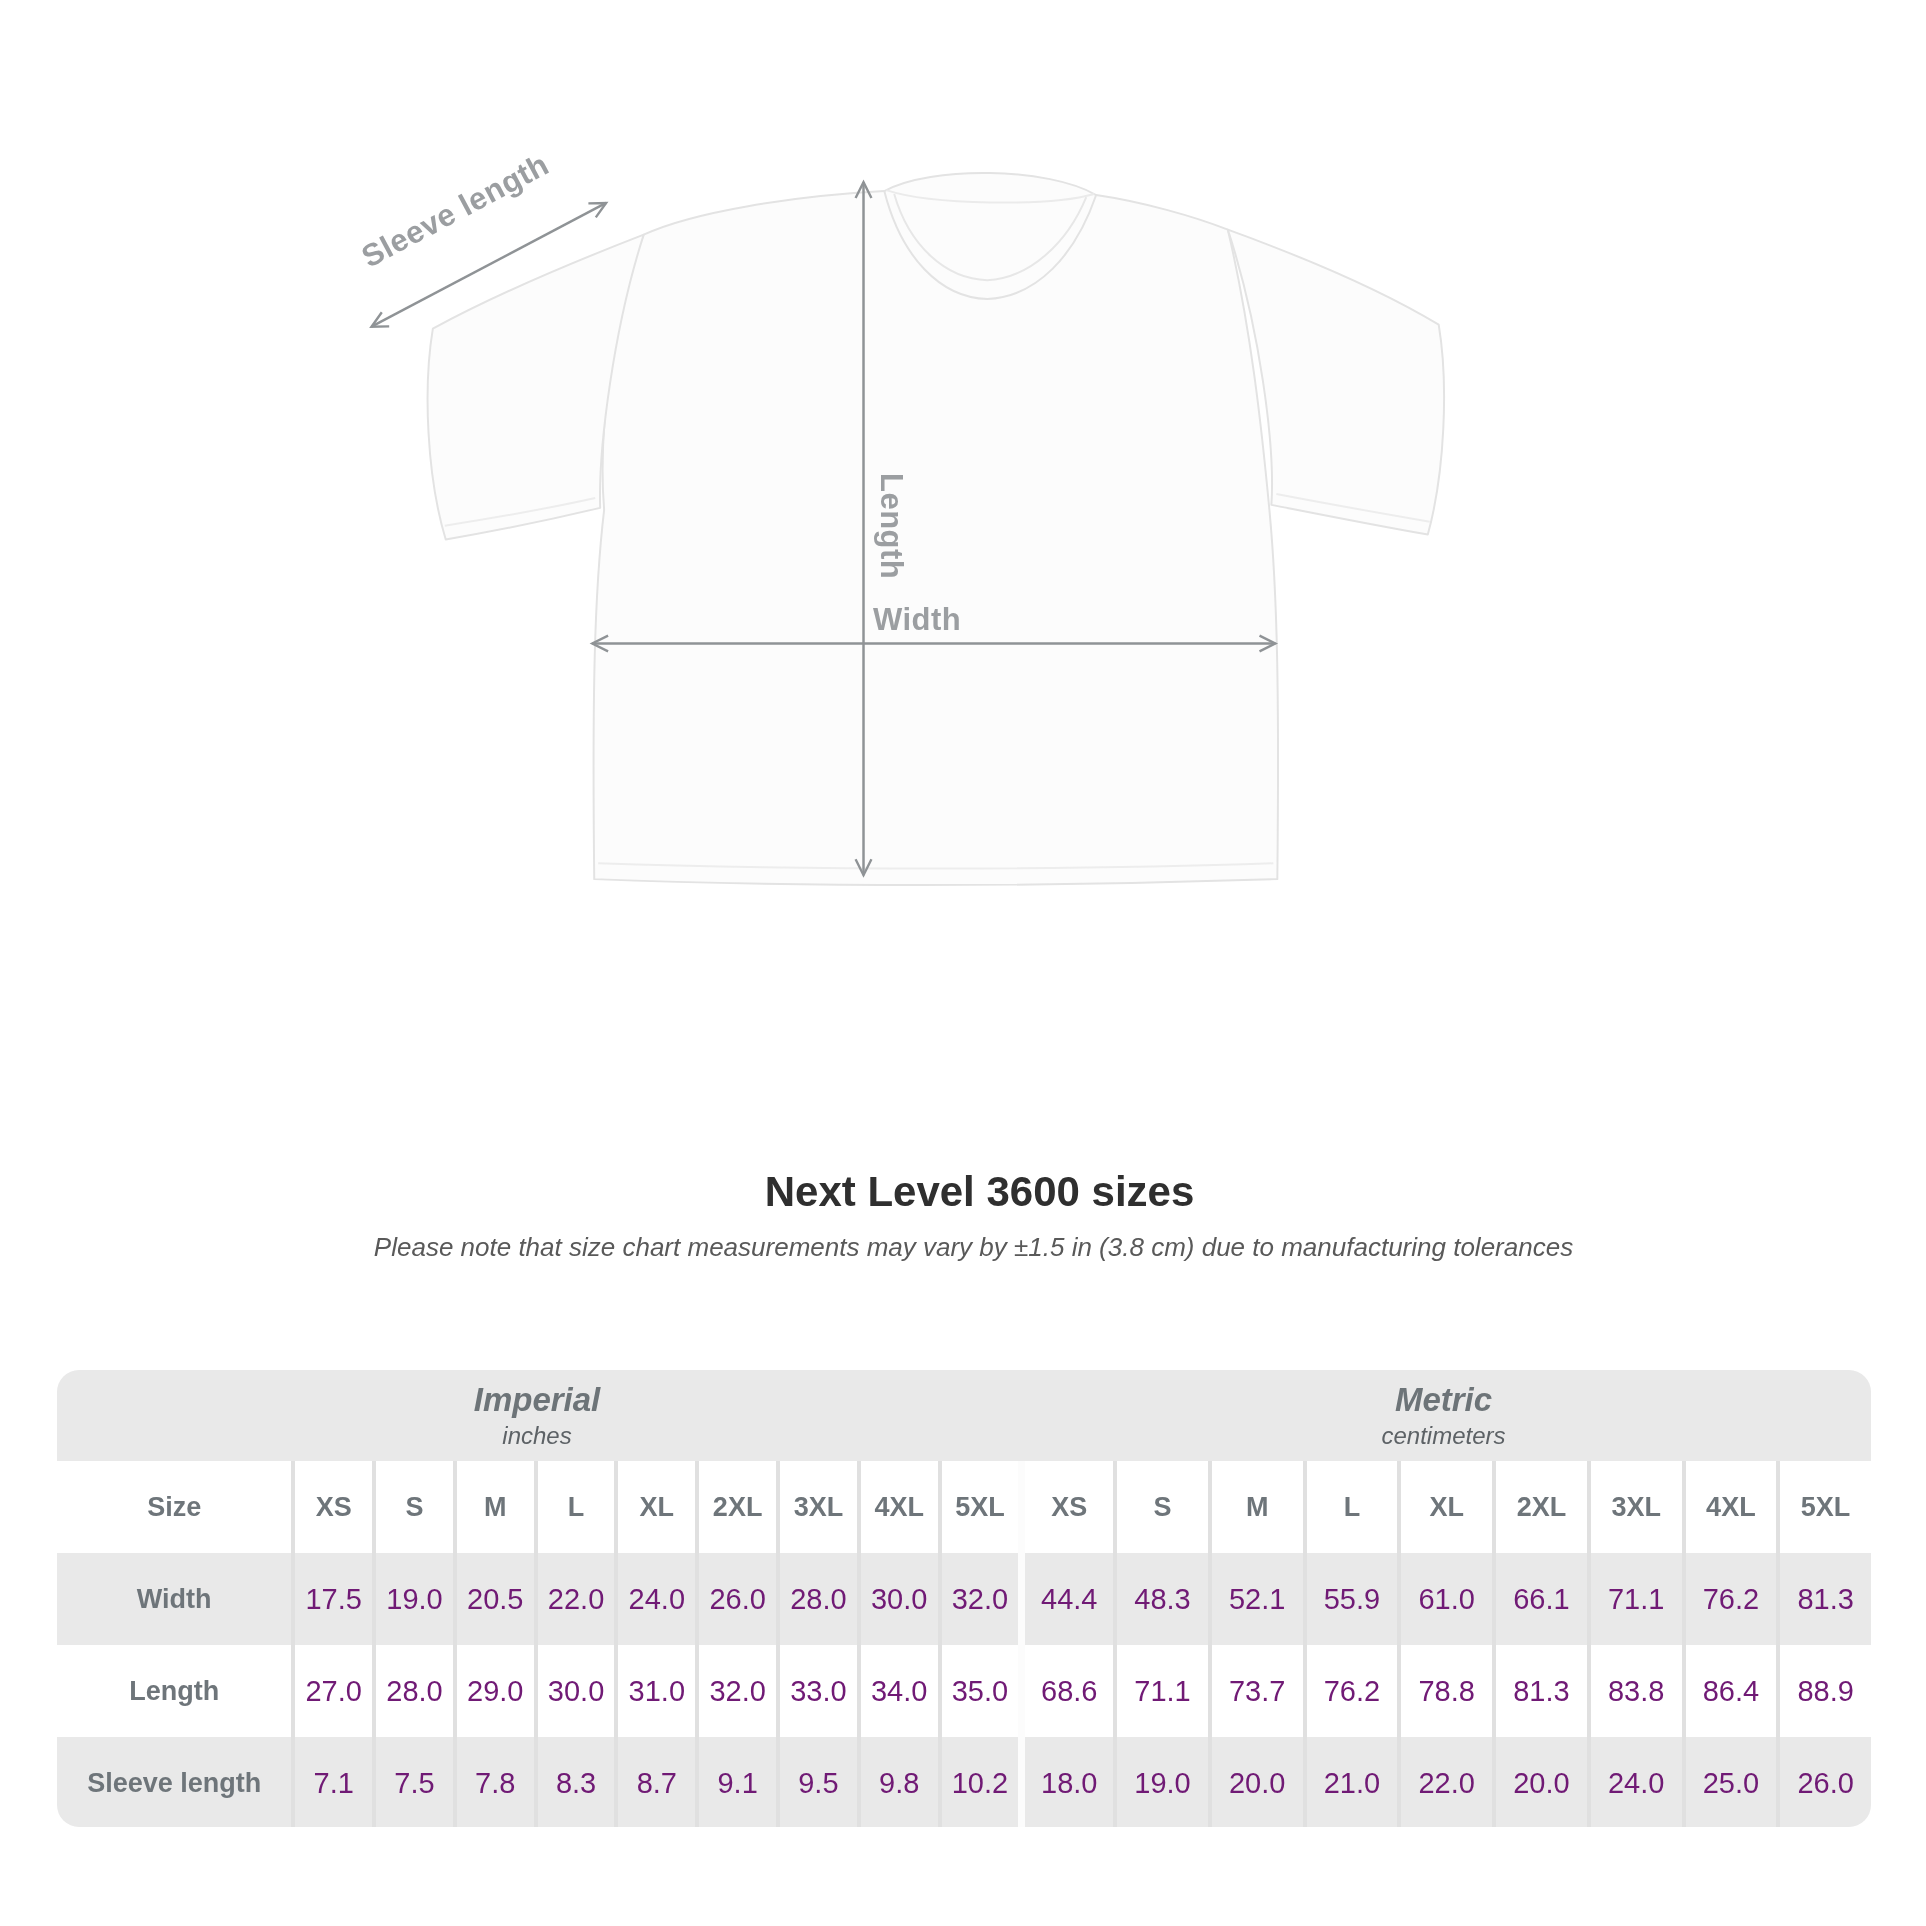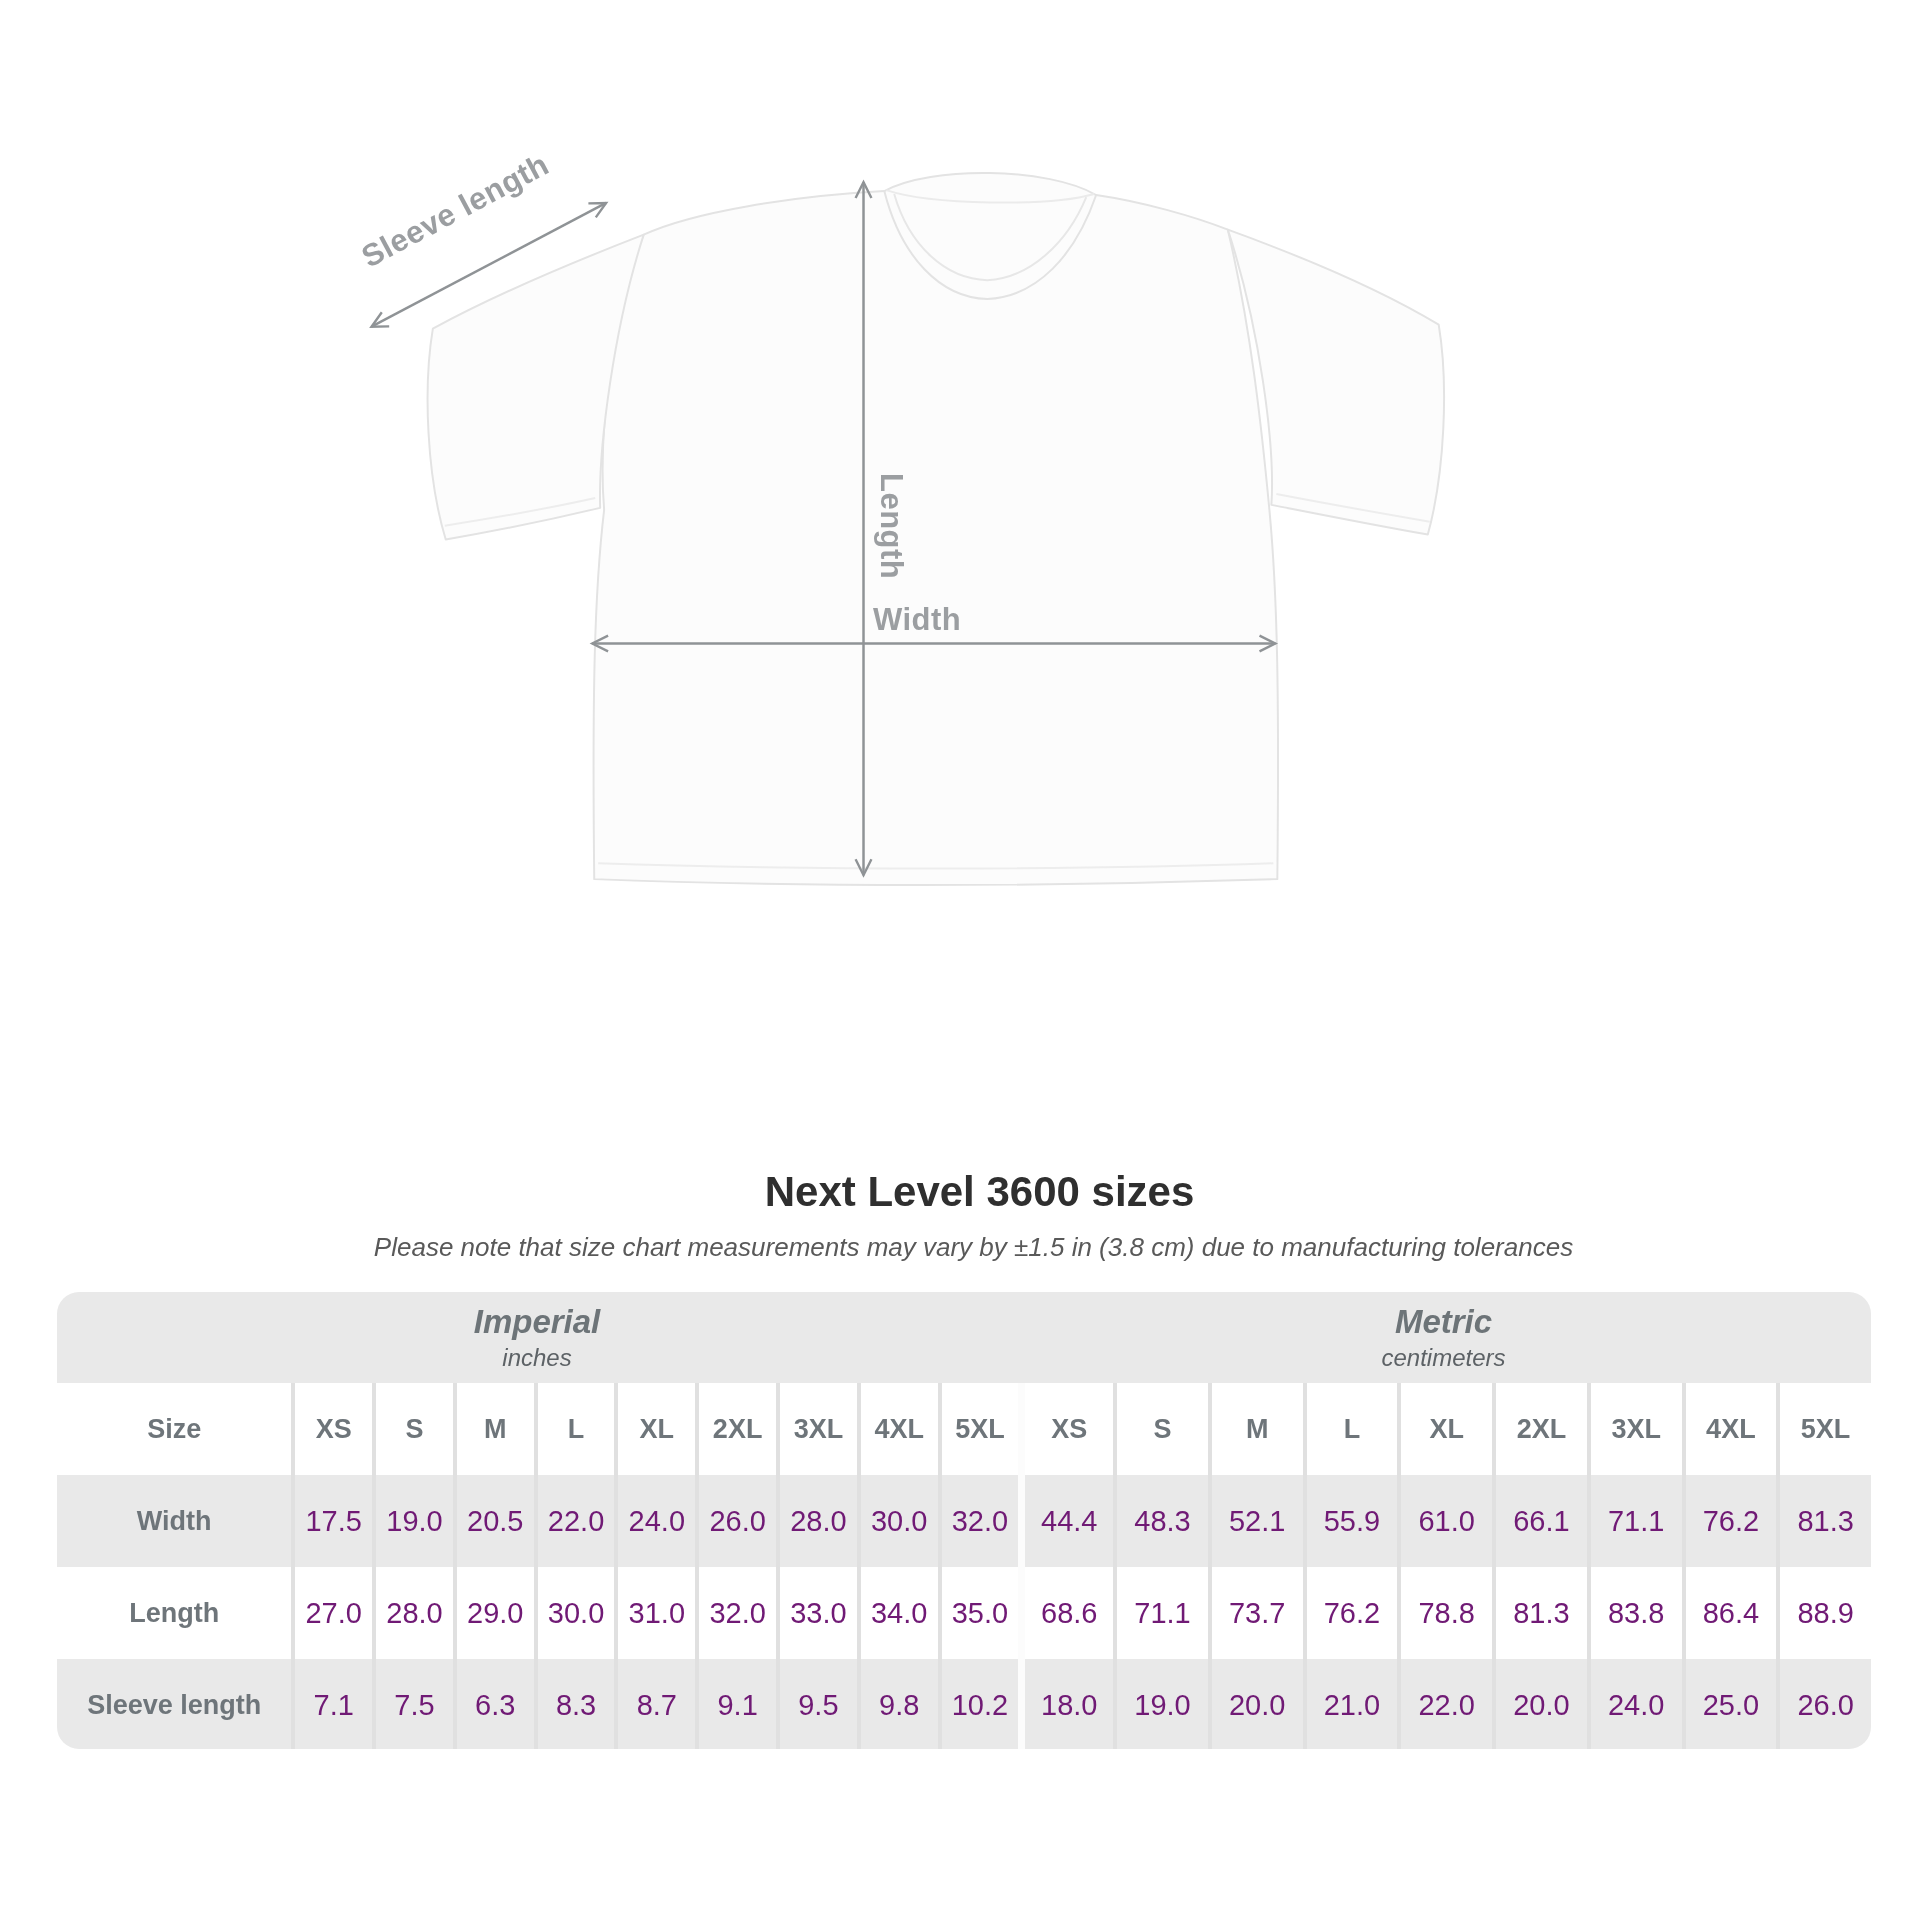--- a/index.html
+++ b/index.html
@@ -44,21 +44,21 @@
     font-size:42px;line-height:48px;
     font-weight:bold;color:#2f2f2f;
   }
   .heading p{
     margin:16px 12px 0 0;
     font-size:26px;line-height:30px;
     font-style:italic;color:#595959;
   }
   
   .size-table{
-    position:absolute;left:57px;top:1292px;
+    position:absolute;left:57px;top:1370px;
     width:1814px;height:457px;
     border-radius:22px;
     overflow:hidden;
     background:#ffffff;
   }
   .unit-band{
     display:flex;height:91px;background:#e9e9e9;
   }
   .unit-group{
     display:flex;flex-direction:column;
@@ -216,21 +216,21 @@
           <div class="cell c-met">78.8</div>
           <div class="cell c-met">81.3</div>
           <div class="cell c-met">83.8</div>
           <div class="cell c-met">86.4</div>
           <div class="cell c-met">88.9</div>
         </div>
         <div class="trow vals gray">
           <div class="cell c-label">Sleeve length</div>
           <div class="cell c-imp">7.1</div>
           <div class="cell c-imp">7.5</div>
-          <div class="cell c-imp">6.3</div>
+          <div class="cell c-imp">7.8</div>
           <div class="cell c-imp">8.3</div>
           <div class="cell c-imp">8.7</div>
           <div class="cell c-imp">9.1</div>
           <div class="cell c-imp">9.5</div>
           <div class="cell c-imp">9.8</div>
           <div class="cell c-imp">10.2</div>
           <div class="cell c-met first-met">18.0</div>
           <div class="cell c-met">19.0</div>
           <div class="cell c-met">20.0</div>
           <div class="cell c-met">21.0</div>

